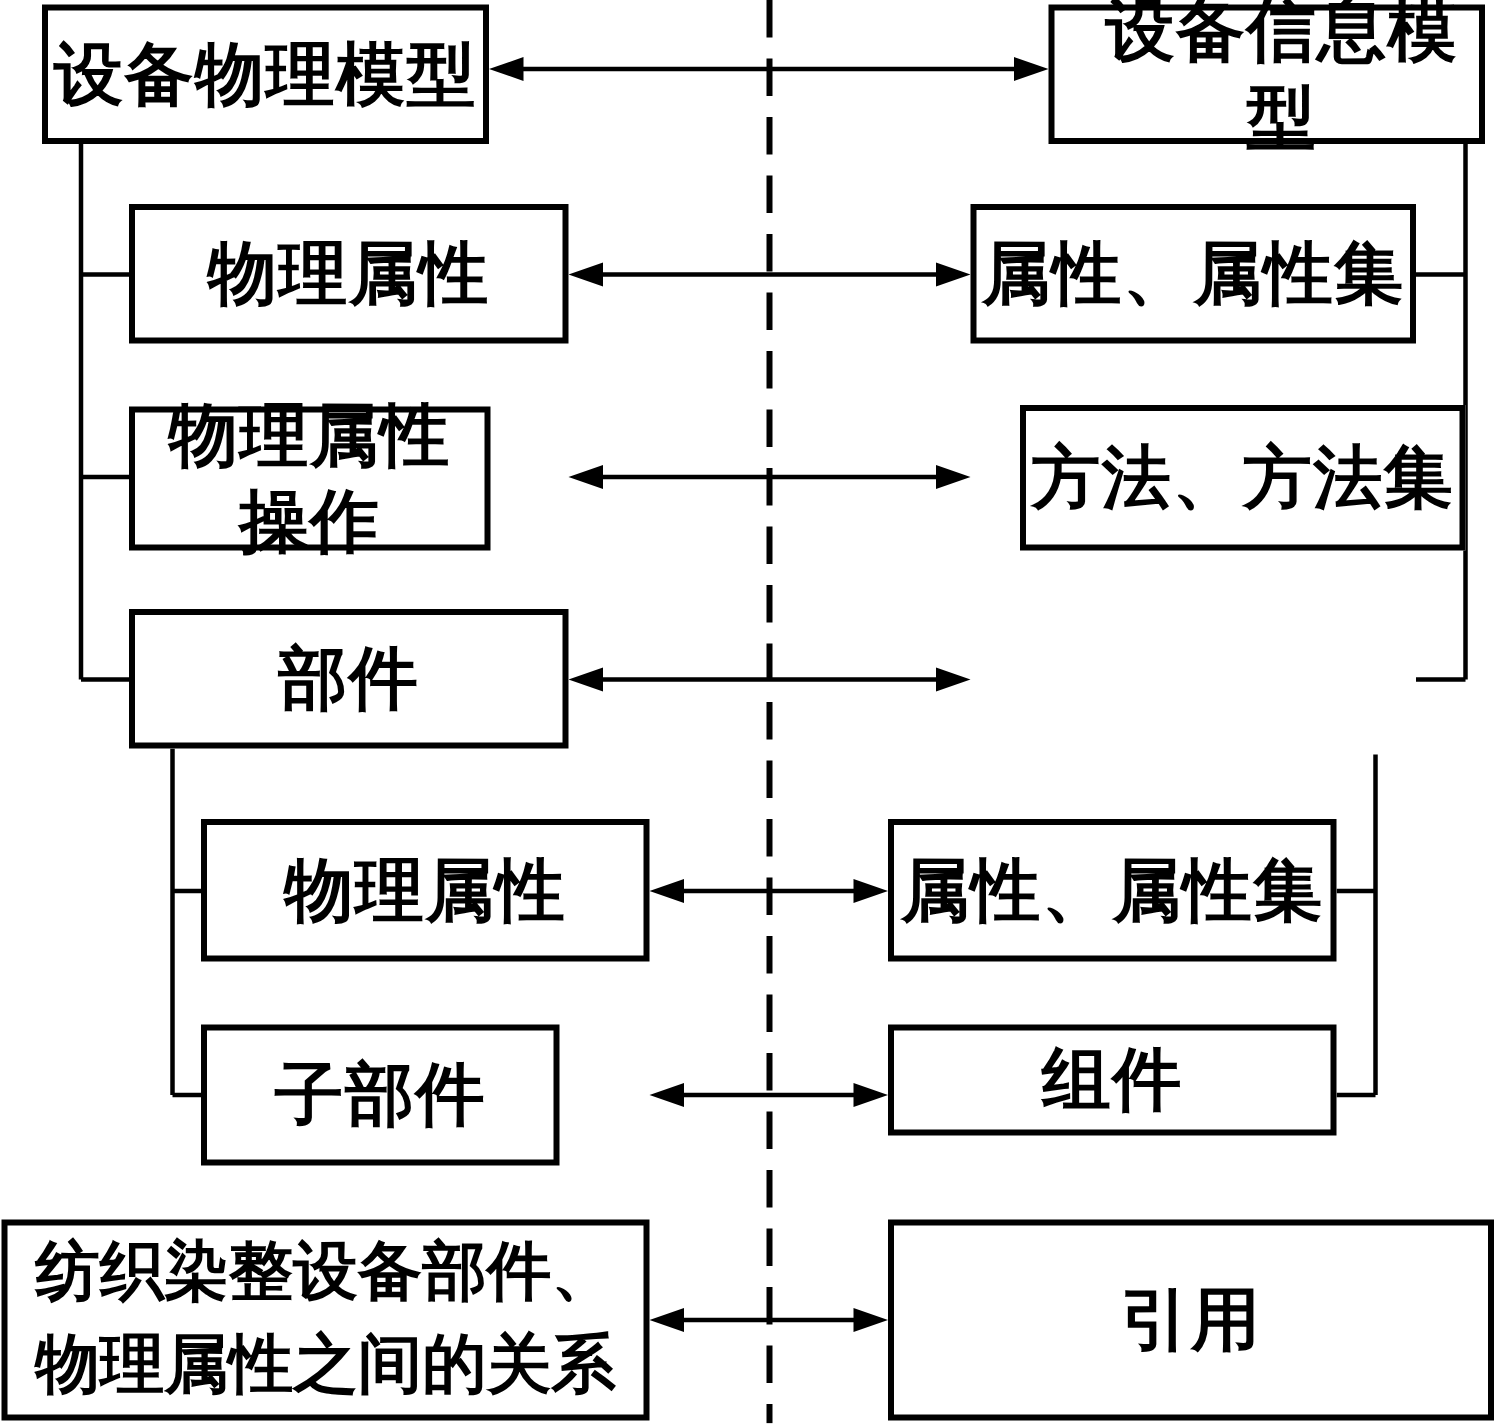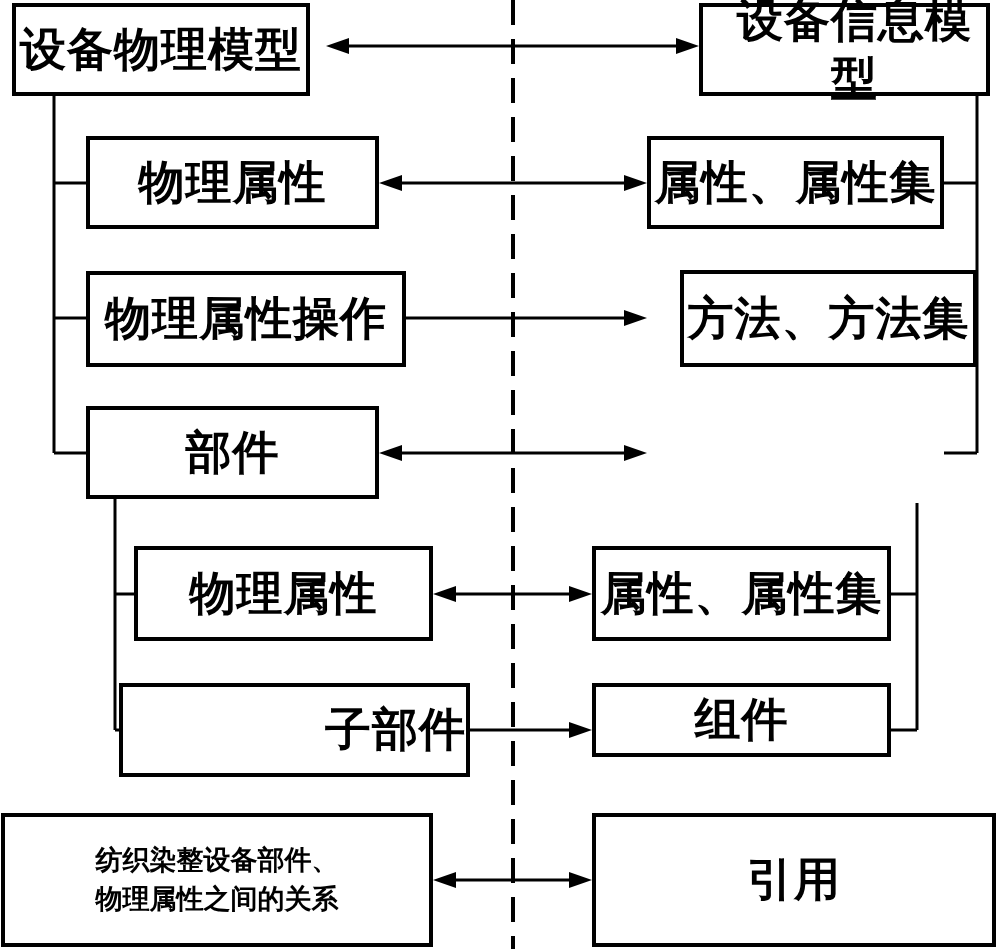--- a/index.html
+++ b/index.html
@@ -35,36 +35,36 @@
   .node span {
     display: block;
     font-size: 46px;
     font-weight: 600;
     color: #000000;
     line-height: 1.25;
     white-space: pre-line;
     letter-spacing: 1px;
   }
   .node.small-text span {
-    font-size: 27px;
+    font-size: 43px;
     line-height: 1.45;
     letter-spacing: 0;
   }
   
-  .n-l1 { left: 12px;  top: 3px;   width: 298px; height: 93px; }
+  .n-l1 { left: 28px;  top: 3px;   width: 298px; height: 93px; }
   .n-r1 { left: 699px; top: 3px;   width: 291px; height: 93px; padding-left: 20px; }
   .n-l2 { left: 86px;  top: 136px; width: 293px; height: 93px; }
   .n-r2 { left: 647px; top: 136px; width: 297px; height: 93px; }
-  .n-l3 { left: 86px;  top: 271px; width: 320px; height: 96px; }
+  .n-l3 { left: 86px;  top: 271px; width: 241px; height: 96px; }
   .n-r3 { left: 647px; top: 270px; width: 297px; height: 97px; margin-left: 33px; }
   .n-l4 { left: 86px;  top: 406px; width: 293px; height: 93px; }
   .n-r4 { left: 647px; top: 407px; width: 298px; height: 96px; }
   .n-l5 { left: 134px; top: 546px; width: 299px; height: 95px; }
   .n-r5 { left: 592px; top: 546px; width: 299px; height: 95px; }
-  .n-l6 { left: 119px; top: 683px; width: 351px; height: 94px; justify-content: flex-end; }
+  .n-l6 { left: 134px; top: 683px; width: 239px; height: 94px; }
   .n-r6 { left: 592px; top: 683px; width: 299px; height: 74px; }
   .n-l7 { left: 1px;   top: 813px; width: 432px; height: 134px; }
   .n-r7 { left: 592px; top: 813px; width: 404px; height: 134px; }
 </style>
 </head>
 <body>
 
 <div class="canvas">
 
   <svg class="connectors" viewBox="0 0 1000 949" xmlns="http://www.w3.org/2000/svg">

